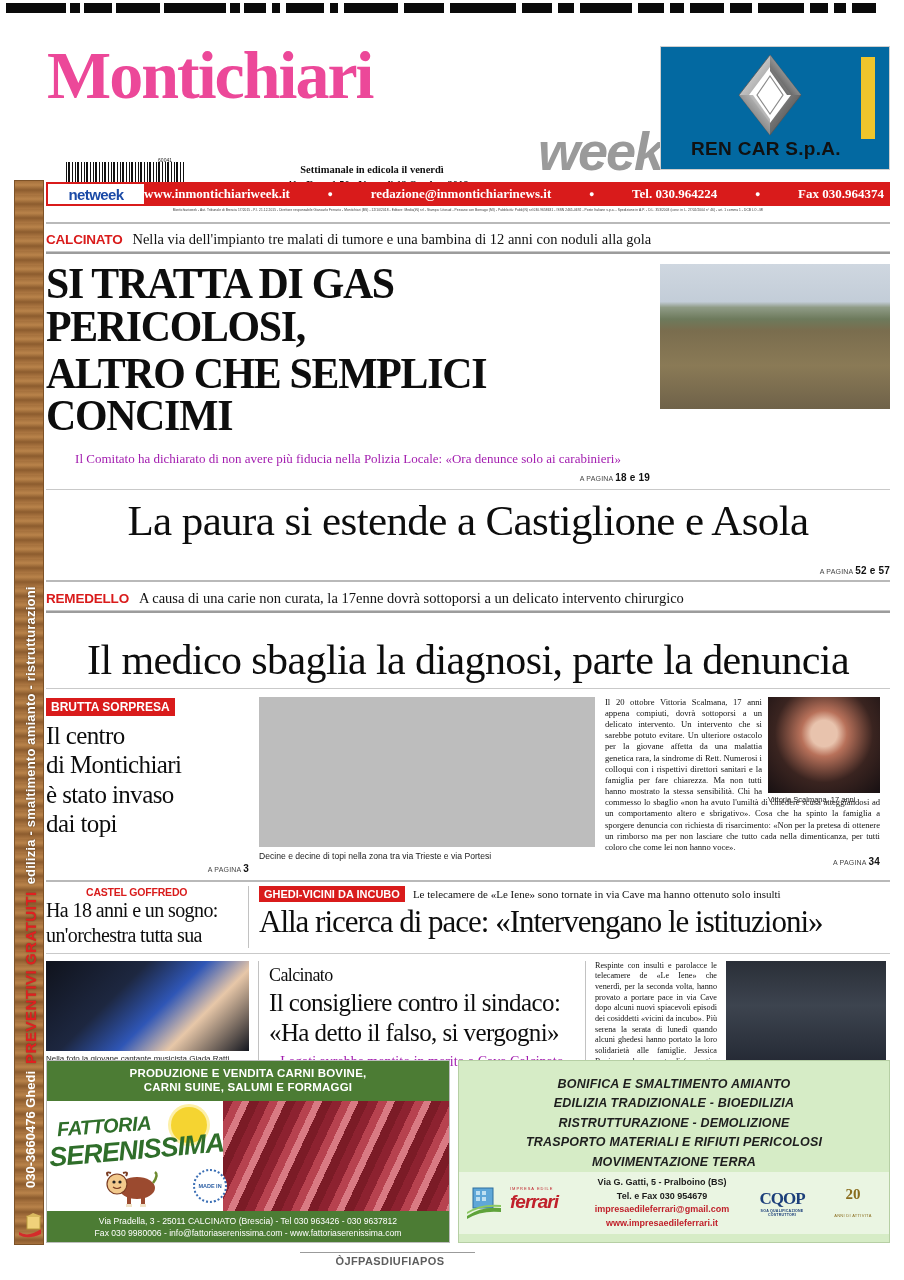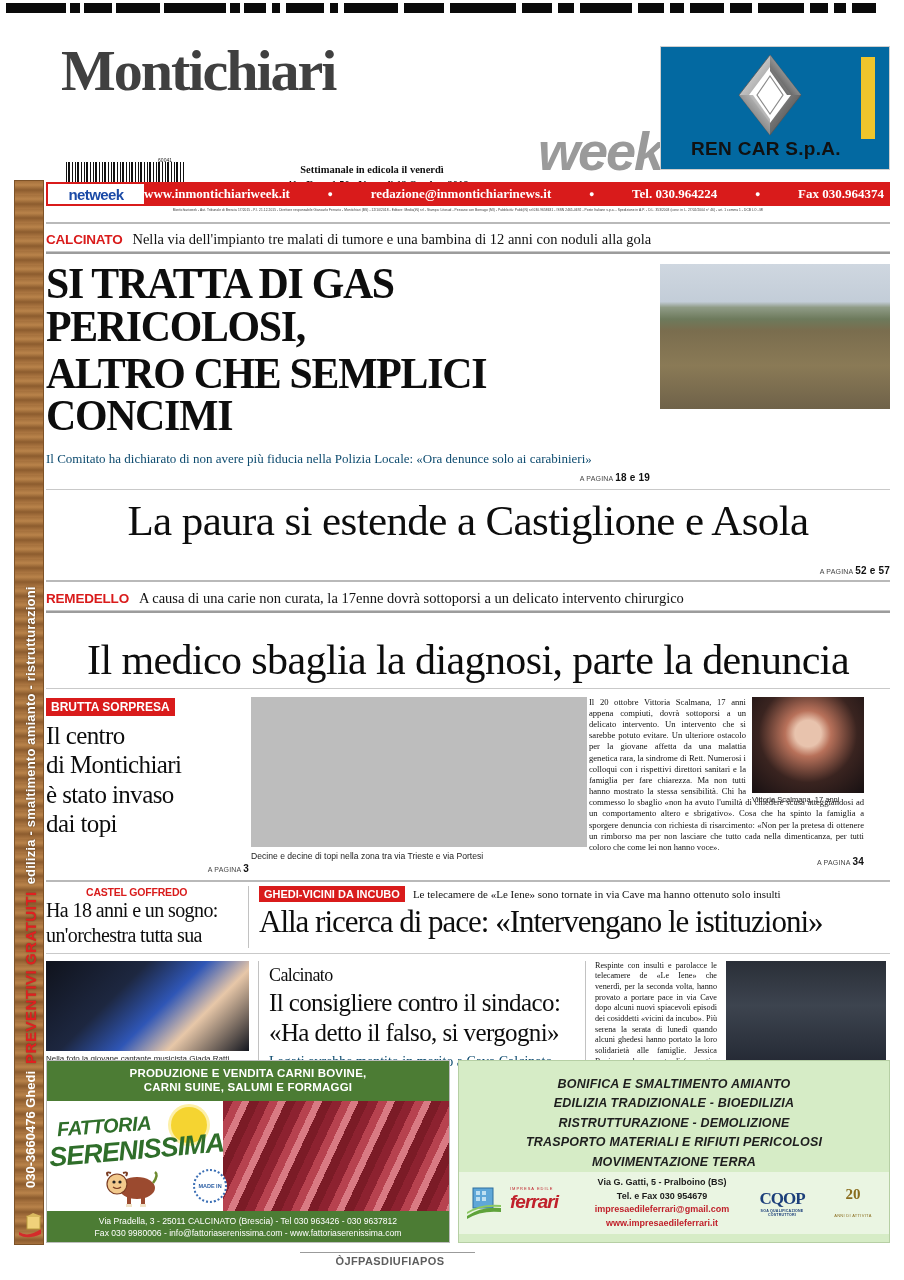--- a/index.html
+++ b/index.html
@@ -37,22 +37,22 @@
             color:#fff; letter-spacing:0.2px; text-shadow:0 0 2px rgba(0,0,0,.5); }
   .sb-red { font-family:"Liberation Sans", sans-serif; font-weight:bold; font-size:15px;
             color:#e02020; letter-spacing:0.5px; text-shadow:0 0 2px rgba(0,0,0,.35); }
   .sb-phone { font-family:"Liberation Sans", sans-serif; font-weight:bold; font-size:13px; color:#fff; }
   .sb-swoosh{ position:absolute; left:3px; bottom:6px; width:24px; height:26px; }
 
   
   .masthead { position:absolute; left:46px; top:40px; width:612px; height:138px; }
   .mh-title {
     font-family:"Liberation Serif", serif; font-weight:bold;
-    font-size:58px; line-height:0.92; letter-spacing:-2px; color:#404040;
-    position:absolute; left:15px; top:4px;
+    font-size:68px; line-height:0.92; letter-spacing:-2px; color:#ec4899;
+    position:absolute; left:1px; top:4px;
   }
   .mh-week {
     position:absolute; right:-4px; top:84px;
     font-family:"Liberation Sans", sans-serif; font-weight:bold; font-style:italic;
     font-size:54px; color:#9a9a9a; letter-spacing:-2px; line-height:1;
   }
   .mh-sub {
     position:absolute; left:176px; top:122px; width:300px; text-align:center;
     font-family:"Liberation Serif", serif; font-weight:bold; font-size:10.5px; color:#111;
     line-height:1.45;
@@ -95,21 +95,21 @@
             color:#d91b1b; letter-spacing:-0.2px; white-space:nowrap; }
   .kicker-badge { font-family:"Liberation Sans", sans-serif; font-weight:bold; font-size:12px;
             color:#fff; background:#d91b1b; padding:2px 5px; white-space:nowrap; }
   .summary { font-family:"Liberation Serif", serif; font-size:14.5px; color:#111; }
   .thinrule { border-top:1px solid #c8c8c8; border-bottom:2px solid #9c9c9c; height:3px; }
   .hl-xl { font-family:"Liberation Serif", serif; font-weight:bold; color:#0d0d0d;
            font-size:45px; line-height:0.95; letter-spacing:-1.4px; transform:scaleX(0.93);
            transform-origin:left center; }
   .hl-serif { font-family:"Liberation Serif", serif; color:#0d0d0d;
               font-size:42px; line-height:1.02; letter-spacing:-0.6px; }
-  .deck { font-family:"Liberation Serif", serif; font-size:13px; color:#0c4a6e; }
+  .deck { font-family:"Liberation Serif", serif; font-size:13px; color:#a21caf;text-align:center; }
   .apagina { font-family:"Liberation Sans", sans-serif; font-size:7px; color:#444;
              text-align:right; letter-spacing:.2px; }
   .apagina b { font-size:10px; color:#111; }
   .caption { font-family:"Liberation Sans", sans-serif; font-size:8.6px; color:#222; }
   .bodytext { font-family:"Liberation Serif", serif; font-size:8.6px; line-height:1.30;
               color:#111; text-align:justify; }
 
   
   .photo { background:#bdbdbd; overflow:hidden; position:relative; }
   .ph-field { background:
@@ -309,21 +309,21 @@
       <div class="kicker-row">
         <span class="kicker">REMEDELLO</span>
         <span class="summary">A causa di una carie non curata, la 17enne dovrà sottoporsi a un delicato intervento chirurgico</span>
       </div>
       <div class="thinrule"></div>
       <div class="hl-serif" style="text-align:center; font-size:42px; padding-top:26px; padding-bottom:6px;">Il medico sbaglia la diagnosi, parte la denuncia</div>
     </div>
 
     <div style="border-top:1px solid #c9c9c9;"></div>
 
-    <div style="display:flex; gap:2px; padding-top:8px;">
+    <div style="display:flex; gap:10px; padding-top:8px;">
 
       <div style="width:203px;">
         <div style="text-align:left;">
           <span class="kicker-badge">BRUTTA SORPRESA</span>
         </div>
         <div class="hl-serif" style="font-size:25px;line-height:1.18;margin-top:6px;">Il centro</div>
         <div class="hl-serif" style="font-size:25px;line-height:1.18;">di Montichiari</div>
         <div class="hl-serif" style="font-size:25px;line-height:1.18;">è stato invaso</div>
         <div class="hl-serif" style="font-size:25px;line-height:1.18;">dai topi</div>
         <div class="apagina" style="margin-top:24px;">

